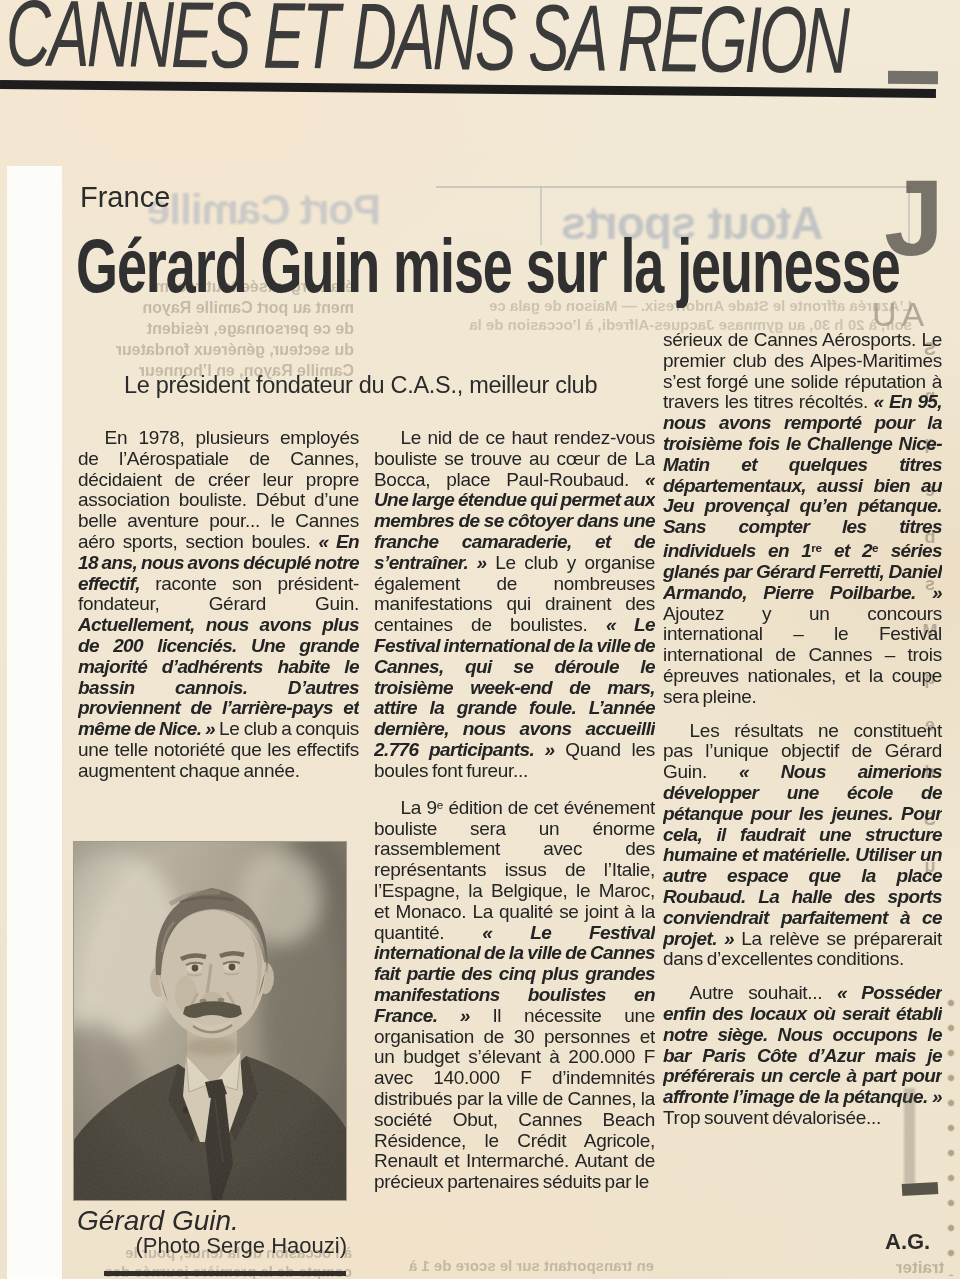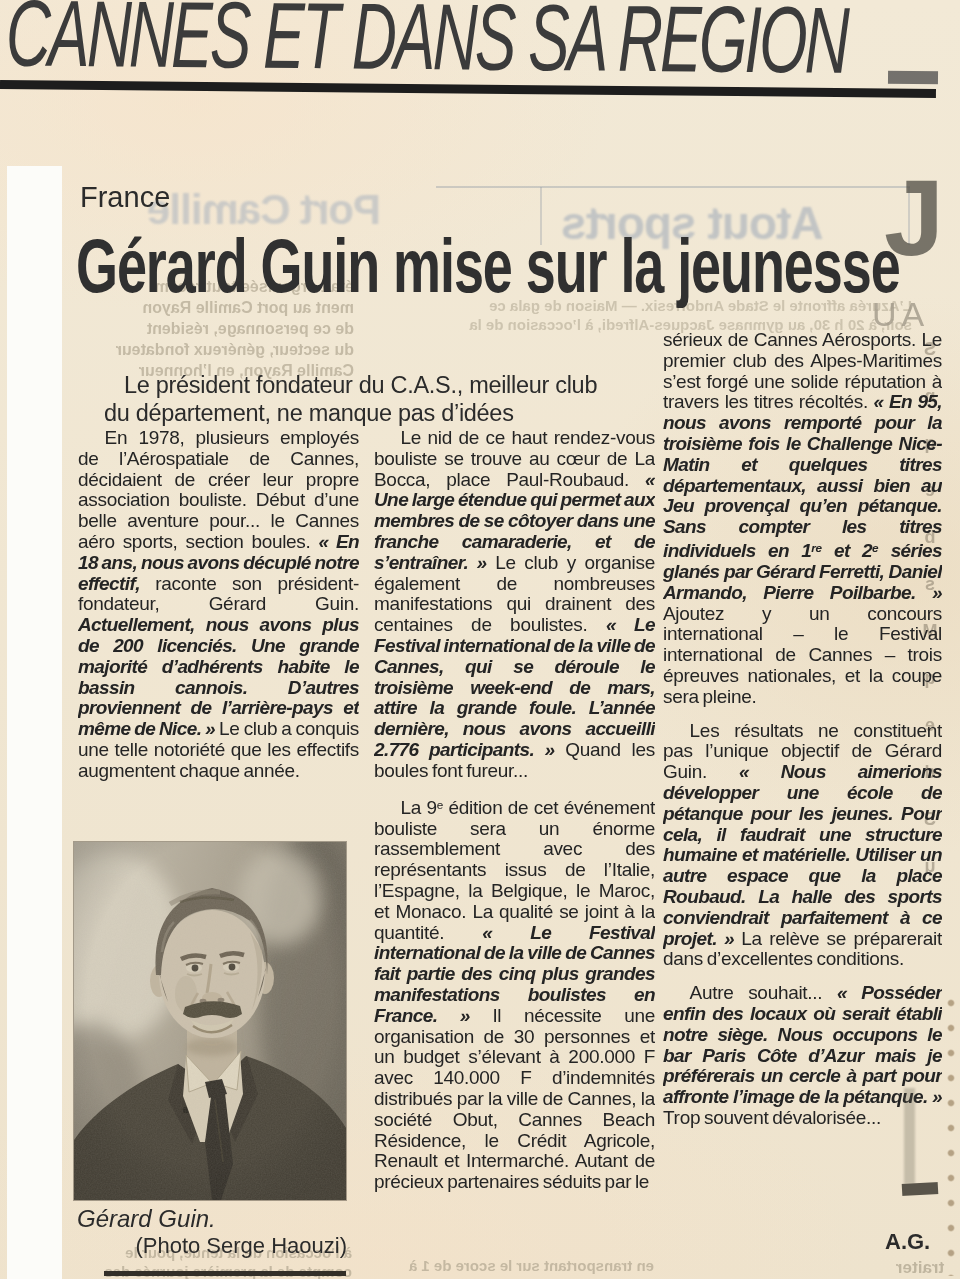--- a/index.html
+++ b/index.html
@@ -62,26 +62,26 @@
   
   .col{position:absolute; font-size:19px; line-height:20.8px; text-align:justify;
     letter-spacing:-0.3px; word-spacing:-1.2px; color:#242424;}
   .col-1{left:78px; top:428px; width:281px; height:400px; overflow:hidden;}
   .col-2{left:374px; top:428px; width:281px; height:851px; overflow:hidden;}
   .col-3{left:663px; top:330px; width:279px; height:930px; overflow:hidden;}
   .para{margin:0 0 13px 0; text-indent:1.4em;}
   .noindent-first .para:first-child{text-indent:0;}
   .seg-q{font-weight:700; font-style:italic; letter-spacing:-0.6px;}
   .seg-sup{font-size:0.62em; vertical-align:0.45em;}
-  .seg-qsup{font-size:0.62em; vertical-align:0.45em; font-weight:700; font-style:italic;}
+  .seg-qsup{font-size:0.62em; vertical-align:0.45em; font-weight:700; }
   
   .photo{position:absolute; left:74px; top:842px; width:272px; height:358px;
     box-shadow:0 0 0 1px rgba(70,62,50,.45); background:#a59d8d;}
   .photo svg{display:block;}
-  .caption-name{position:absolute; left:77px; top:1205px; font-size:24px; font-style:italic; color:#2b2b2b;}
+  .caption-name{position:absolute; left:77px; top:1205px; font-size:28px; font-style:italic; color:#2b2b2b;}
   .caption-credit{position:absolute; left:77px; top:1233px; width:270px; text-align:right; font-size:22px; color:#2b2b2b;}
   .signature{position:absolute; left:885px; top:1229px; font-size:22px; font-weight:700; color:#2b2b2b;}
   
   .bottom-rule{position:absolute; left:104px; top:1271px; width:242px; height:5px; background:#332f28;}
   .perforations{position:absolute; right:3px; top:996px; width:12px; height:280px;
     background-image:radial-gradient(circle at 6px 7px, rgba(150,126,92,.65) 2.3px, rgba(150,126,92,0) 4px);
     background-size:12px 25px; background-repeat:repeat-y;}
   .smudge-dash{position:absolute; left:902px; top:1183px; width:36px; height:12px; background:#403c33;
     opacity:.85; transform:rotate(-3deg); filter:blur(.4px);}
   .smudge-strip{position:absolute; left:904px; top:1088px; width:11px; height:96px;
@@ -137,21 +137,20 @@
   <div class="rule-blob"></div>
 
   <div class="white-strip"></div>
 
   <div class="kicker">France</div>
   <div class="headline">
     <span class="headline-inner">Gérard Guin mise sur la jeunesse</span>
   </div>
   <div class="lead ghost-lines-none">
       <div class="gline">Le président fondateur du C.A.S., meilleur club</div>
-      <div class="gline">du département, ne manque pas d’idées</div>
     </div>
 
   <div class="col col-1">
       <p class="para"><span class="seg-n">En 1978, plusieurs employés de l’Aérospatiale de Cannes, décidaient de créer leur propre association bouliste. Début d’une belle aventure pour... le Cannes aéro sports, section boules. </span><span class="seg-q">« En 18 ans, nous avons décuplé notre effectif, </span><span class="seg-n">raconte son président-fondateur, Gérard Guin. </span><span class="seg-q">Actuellement, nous avons plus de 200 licenciés. Une grande majorité d’adhérents habite le bassin cannois. D’autres proviennent de l’arrière-pays et même de Nice. »</span><span class="seg-n"> Le club a conquis une telle notoriété que les effectifs augmentent chaque année.</span></p>
     </div>
   <div class="col col-2">
       <p class="para"><span class="seg-n">Le nid de ce haut rendez-vous bouliste se trouve au cœur de La Bocca, place Paul-Roubaud. </span><span class="seg-q">« Une large étendue qui permet aux membres de se côtoyer dans une franche camaraderie, et de s’entraîner. »</span><span class="seg-n"> Le club y organise également de nombreuses manifestations qui drainent des centaines de boulistes. </span><span class="seg-q">« Le Festival international de la ville de Cannes, qui se déroule le troisième week-end de mars, attire la grande foule. L’année dernière, nous avons accueilli 2.776 participants. »</span><span class="seg-n"> Quand les boules font fureur...</span></p>
       <p class="para"><span class="seg-n">La 9</span><span class="seg-sup">e</span><span class="seg-n"> édition de cet événement bouliste sera un énorme rassemblement avec des représentants issus de l’Italie, l’Espagne, la Belgique, le Maroc, et Monaco. La qualité se joint à la quantité. </span><span class="seg-q">« Le Festival international de la ville de Cannes fait partie des cinq plus grandes manifestations boulistes en France. »</span><span class="seg-n"> Il nécessite une organisation de 30 personnes et un budget s’élevant à 200.000 F avec 140.000 F d’indemnités distribués par la ville de Cannes, la société Obut, Cannes Beach Résidence, le Crédit Agricole, Renault et Intermarché. Autant de précieux partenaires séduits par le</span></p>
     </div>
   <div class="col col-3 noindent-first">

